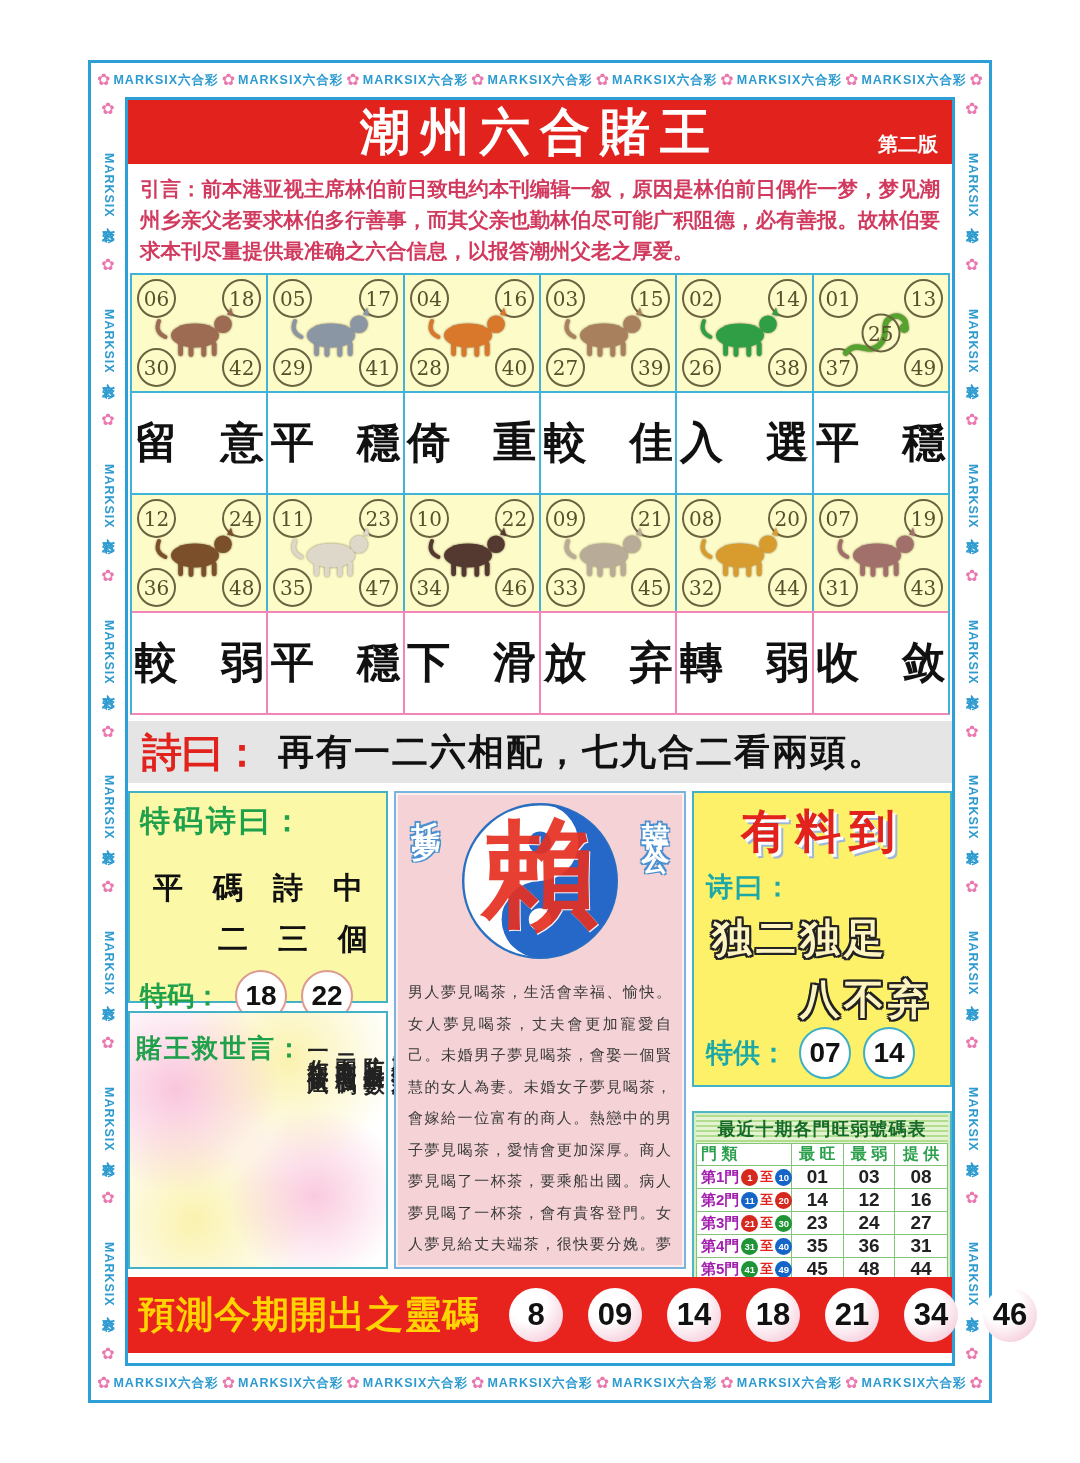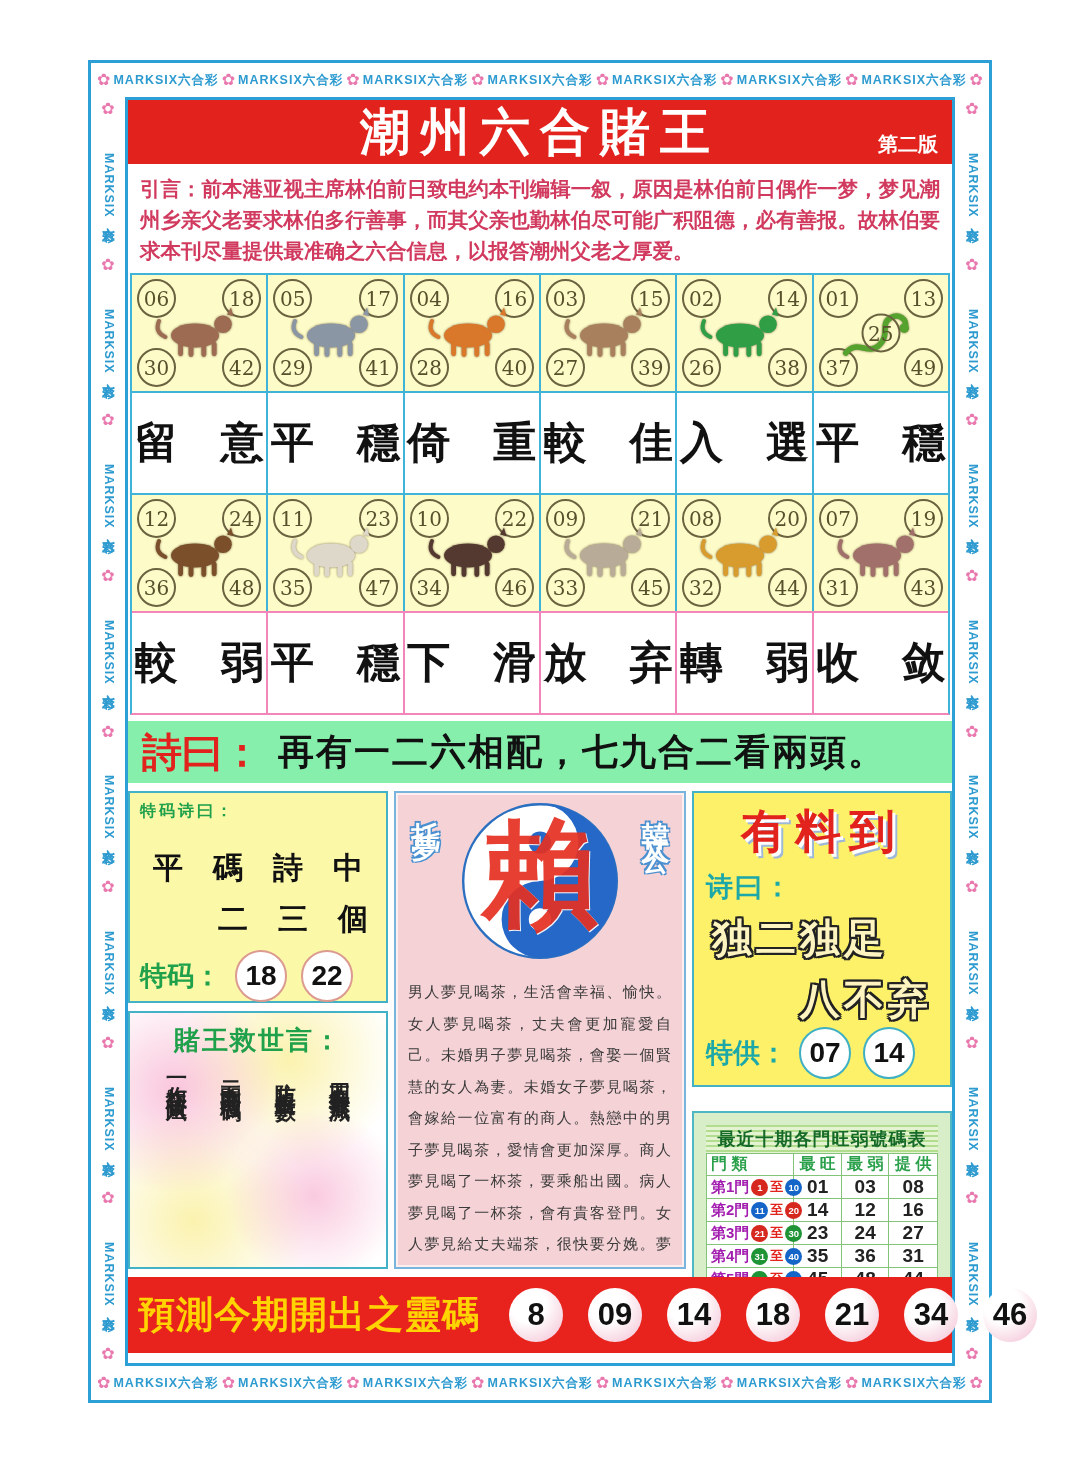--- a/index.html
+++ b/index.html
@@ -39,48 +39,48 @@
   .row-lab.cyan>div{border-right:2px solid #3fb4d8;}
   .row-lab.pink>div{border-right:2px solid #f286b8;}
   .row-lab>div:last-child{border-right:none;}
   .row-lab>div{display:flex;align-items:center;justify-content:center;font-size:43px;font-weight:800;color:#111;}
   .corner{position:absolute;width:35px;height:35px;border:2px solid #6b6340;border-radius:50%;display:flex;align-items:center;justify-content:center;font-size:20px;color:#57502c;font-family:"DejaVu Serif", serif;background:transparent;}
   .tl{top:4px;left:5px;} .tr{top:4px;right:5px;} .bl{bottom:4px;left:5px;} .br{bottom:4px;right:5px;}
   .cc{top:50%;left:50%;transform:translate(-50%,-50%);}
   .animal{position:absolute;top:50%;left:50%;transform:translate(-50%,-50%);width:96px;height:58px;filter:drop-shadow(0 0 1px rgba(90,70,40,.7));}
 
   
-  .poem-banner{flex:none;margin-top:6px;height:62px;background:#86efac;display:flex;align-items:center;padding:0 14px;}
+  .poem-banner{flex:none;margin-top:6px;height:62px;background:#e5e5e5;display:flex;align-items:center;padding:0 14px;}
   .poem-banner .pb-prefix{color:#e2231d;font-size:40px;font-weight:900;margin-right:16px;}
   .poem-banner .pb-text{color:#111;font-size:36px;font-weight:900;letter-spacing:2px;}
 
   
   .cols{flex:none;display:flex;margin-top:8px;height:478px;gap:6px;}
   .col-left{width:260px;display:flex;flex-direction:column;gap:8px;}
   .col-mid{width:292px;}
   .col-right{width:260px;display:flex;flex-direction:column;gap:24px;}
 
   .box{box-sizing:border-box;border:2px solid #43b2c6;}
   .special{height:212px;background:#fbf8a8;padding:8px 10px;}
-  .sp-title{color:#1fa04a;font-size:16px;font-weight:800;letter-spacing:3px;}
+  .sp-title{color:#1fa04a;font-size:30px;font-weight:800;letter-spacing:3px;}
   .sp-line1{margin-top:26px;text-align:center;font-size:30px;font-weight:900;color:#111;}
   .sp-line2{margin-top:10px;text-align:center;padding-left:70px;font-size:30px;font-weight:900;color:#111;}
   .sp-bottom{margin-top:10px;display:flex;align-items:center;gap:14px;}
   .sp-label{color:#1fa04a;font-size:27px;font-weight:800;}
   .num-circle{box-sizing:border-box;width:52px;height:52px;border-radius:50%;background:#fff;display:inline-flex;align-items:center;justify-content:center;font-size:28px;font-weight:700;color:#111;}
   .pinkb{border:2px solid #dc9a90;}
   .tealb{border:2px solid #3fb0c4;}
 
   .savior{flex:1;background:
       radial-gradient(circle at 18% 30%, rgba(245,150,190,.55), transparent 38%),
       radial-gradient(circle at 72% 72%, rgba(245,150,190,.5), transparent 34%),
       radial-gradient(circle at 62% 18%, rgba(250,240,160,.85), transparent 42%),
       radial-gradient(circle at 25% 82%, rgba(250,240,160,.85), transparent 40%),
       #ffffff;
-    padding:10px 6px;display:flex;flex-direction:column;}
+    padding:18px 6px;display:flex;}
   .sv-title{text-align:center;color:#1fa04a;font-size:26px;font-weight:800;letter-spacing:2px;flex:none;}
   .sv-cols{flex:1;display:flex;flex-direction:row-reverse;justify-content:space-evenly;padding-top:8px;}
   .sv-col{writing-mode:vertical-rl;font-size:21px;font-weight:700;color:#222;letter-spacing:3px;font-family:"DejaVu Serif", serif;}
 
   .dream{box-sizing:border-box;height:100%;background:#f4d2d6;border:2px solid #79b4dc;box-shadow:inset 0 0 0 2px #fdeef0;overflow:hidden;}
   .dream-top{position:relative;height:176px;display:flex;align-items:flex-start;justify-content:space-between;padding:6px 10px 0 10px;}
   .vlabel{writing-mode:vertical-rl;font-size:28px;font-weight:900;letter-spacing:12px;color:#fff;
     text-shadow:-1.5px -1.5px 0 #4a90d0,1.5px -1.5px 0 #4a90d0,-1.5px 1.5px 0 #4a90d0,1.5px 1.5px 0 #4a90d0;}
   .yy-wrap{position:relative;width:160px;height:160px;margin-top:2px;}
   .yy-wrap svg{width:160px;height:160px;}
@@ -90,21 +90,21 @@
   .youliao{height:296px;background:#fcf168;padding:8px 12px;display:flex;flex-direction:column;}
   .yl-title{text-align:center;font-size:46px;font-weight:900;color:#e2231d;letter-spacing:8px;text-shadow:3px 3px 0 #ffffff,5px 5px 0 #9fb8d8;}
   .yl-poemlabel{margin-top:6px;color:#1ca8a8;font-size:27px;font-weight:800;letter-spacing:2px;}
   .yl-line{font-size:40px;font-weight:900;letter-spacing:4px;color:#fdf4c0;
     text-shadow:2px 0 0 #222,-2px 0 0 #222,0 2px 0 #222,0 -2px 0 #222,2px 2px 0 #222,-2px -2px 0 #222,2px -2px 0 #222,-2px 2px 0 #222;}
   .yl-l1{margin-top:6px;text-align:left;padding-left:6px;}
   .yl-l2{margin-top:6px;text-align:right;padding-right:6px;}
   .yl-bottom{margin-top:auto;display:flex;align-items:center;gap:12px;}
   .yl-offer{color:#1ca8a8;font-size:27px;font-weight:800;}
 
-  .gtable{flex:1;border:2px solid #4fb6c4;background:#d8eec8;padding:12px;display:flex;flex-direction:column;box-sizing:border-box;}
+  .gtable{flex:1;border:2px solid #4fb6c4;background:#d8eec8;padding:2px;display:flex;flex-direction:column;box-sizing:border-box;}
   .gt-title{flex:none;height:28px;display:flex;align-items:center;justify-content:center;
     background:repeating-linear-gradient(180deg,#b2dc8e 0 2px,#e4f3d2 2px 5px);
     color:#156a28;font-size:18px;font-weight:900;letter-spacing:1px;}
   .gt-body{flex:1;background:#fff;border:1.5px solid #84c478;display:flex;flex-direction:column;}
   .gt-head,.gt-row{display:flex;align-items:center;flex:1;border-bottom:1.5px solid #84c478;}
   .gt-row:last-child{border-bottom:none;}
   .gt-head span{color:#2aa04a;font-size:16px;font-weight:800;}
   .c-gate{width:38%;display:flex;align-items:center;justify-content:flex-start;padding-left:4px;gap:2px;box-sizing:border-box;border-right:1.5px solid #84c478;height:100%;}
   .c-val{width:20.66%;text-align:left;font-size:19px;font-weight:700;color:#222;border-right:1.5px solid #84c478;height:100%;display:flex;align-items:center;justify-content:center;box-sizing:border-box;}
   .c-val:last-child{border-right:none;}

